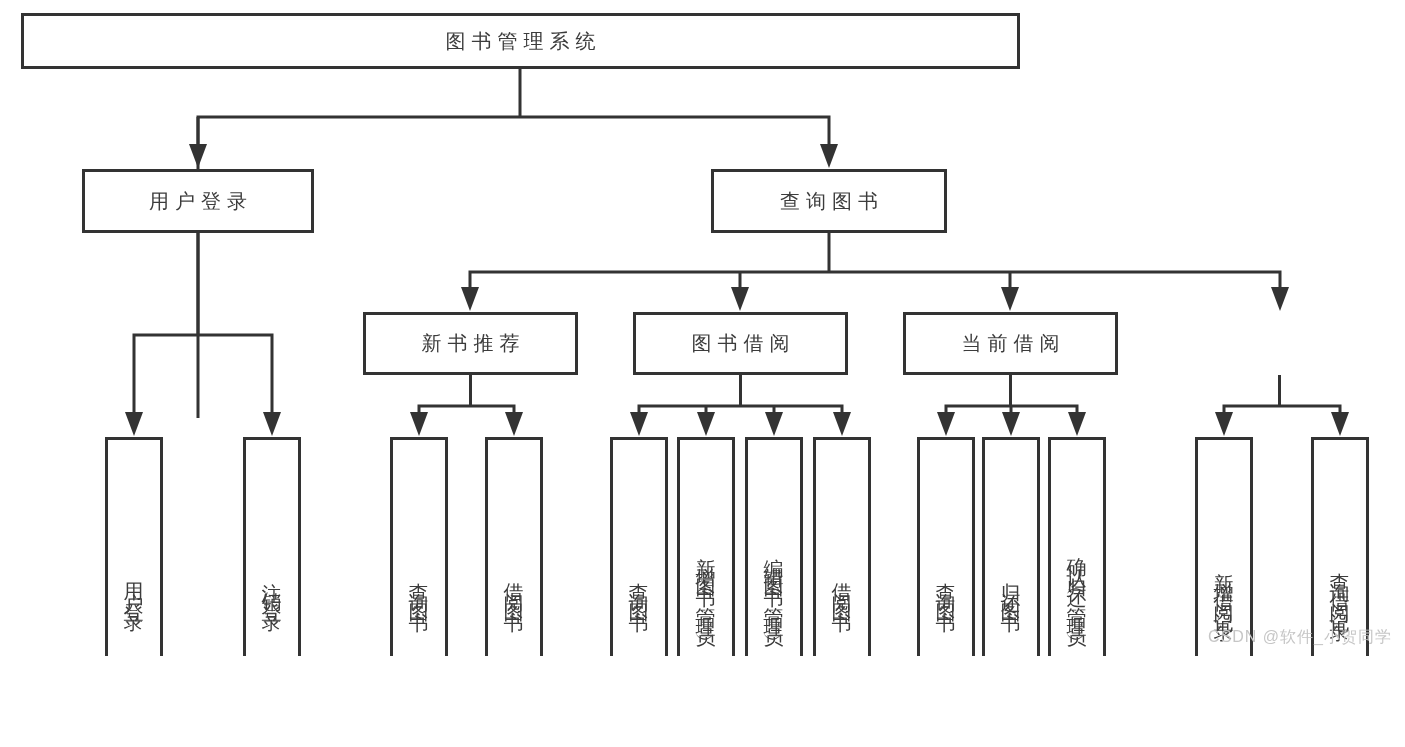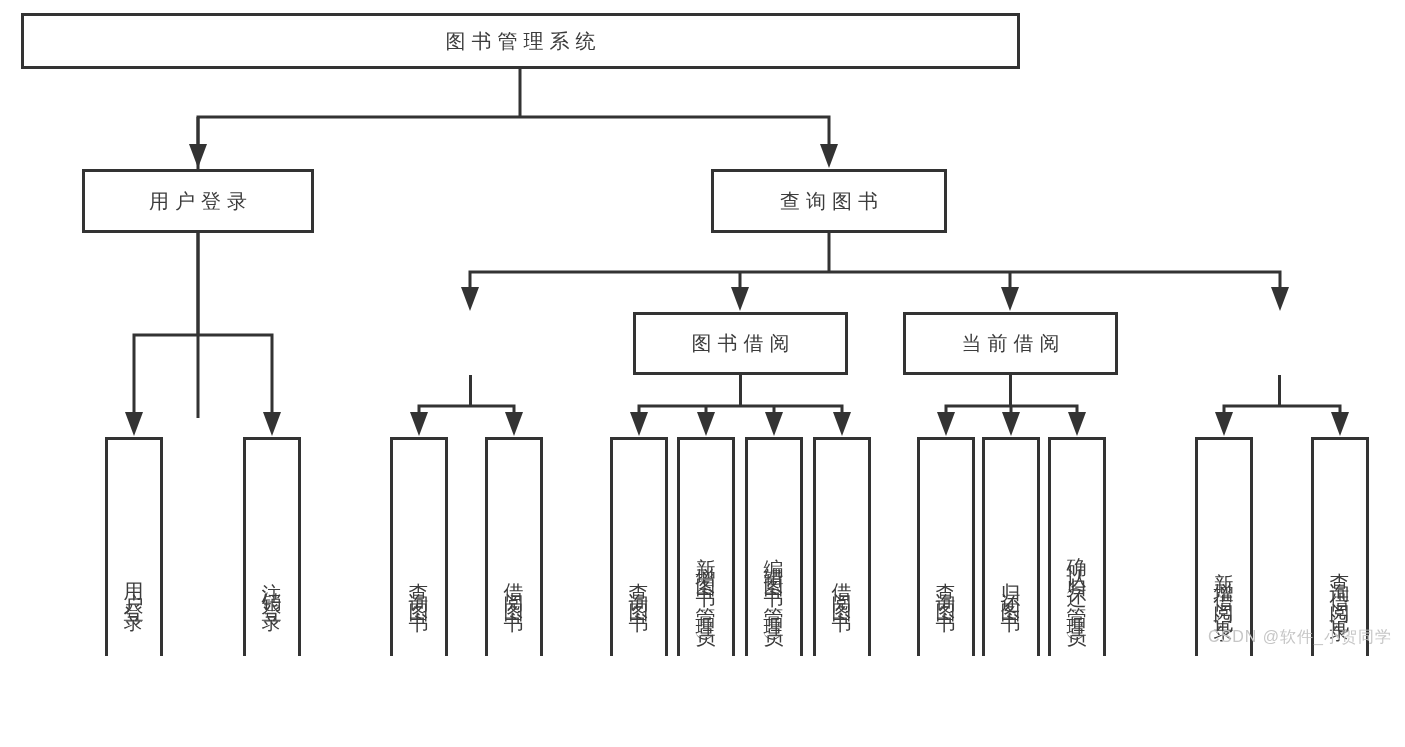--- a/index.html
+++ b/index.html
@@ -100,20 +100,23 @@
     <span class="hlabel">图书管理系统</span>
   </div>
 
   <div class="box" style="left:82px;top:169px;width:232px;height:64px">
     <span class="hlabel">用户登录</span>
   </div>
   <div class="box" style="left:711px;top:169px;width:236px;height:64px">
     <span class="hlabel">查询图书</span>
   </div>
 
+  <div class="box" style="left:363px;top:312px;width:215px;height:63px">
+    <span class="hlabel">新书推荐</span>
+  </div>
   <div class="box" style="left:633px;top:312px;width:215px;height:63px">
     <span class="hlabel">图书借阅</span>
   </div>
   <div class="box" style="left:903px;top:312px;width:215px;height:63px">
     <span class="hlabel">当前借阅</span>
   </div>
 
   <div class="box" style="left:105px;top:437px;width:58px;height:299px">
     <span class="vlabel">用户登录</span>
   </div>

